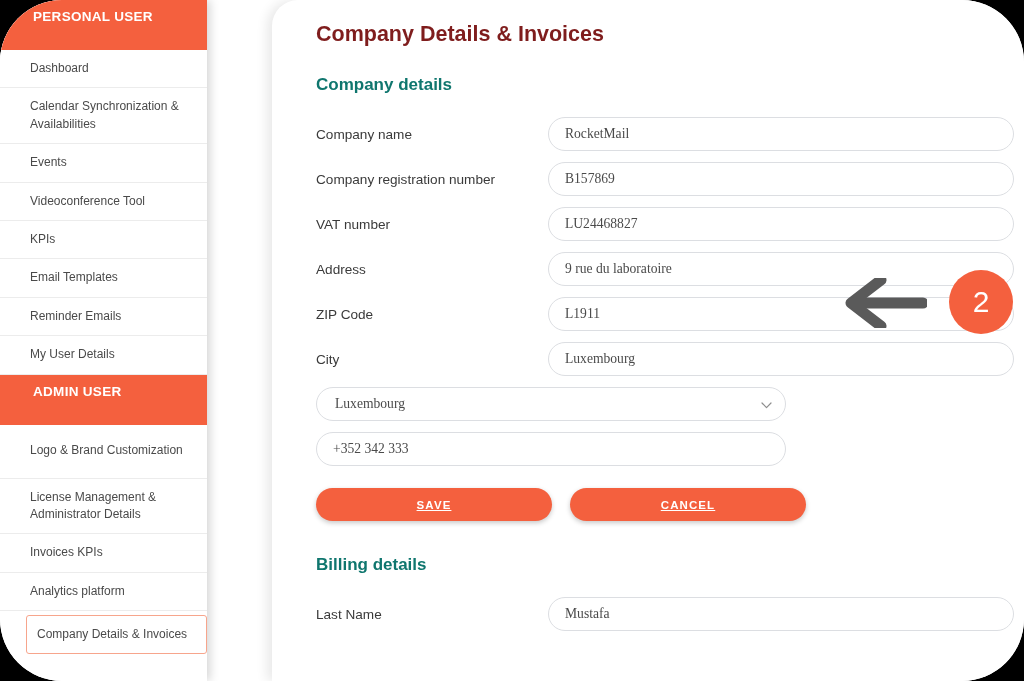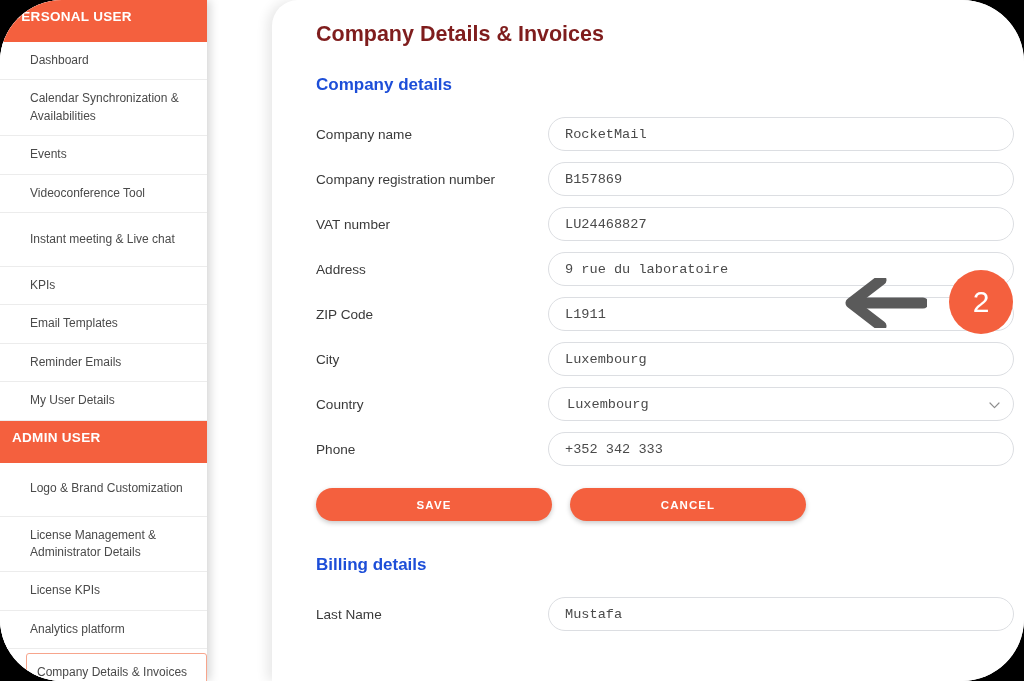--- a/index.html
+++ b/index.html
@@ -35,23 +35,23 @@
     box-shadow: 3px 0 9px rgba(0,0,0,0.17);
     z-index: 5;
   }
 
   .sb-section {
     background: #F4603E;
     color: #ffffff;
     font-size: 13.5px;
     font-weight: bold;
     letter-spacing: 0.3px;
-    height: 42px;
+    height: 50px;
     line-height: 34px;
-    padding-left: 12px;
+    padding-left: 33px;
     box-sizing: border-box;
     white-space: nowrap;
   }
 
   .sb-item {
     background: #ffffff;
     color: #4a4a4a;
     font-size: 12px;
     padding: 10px 14px 10px 30px;
     box-sizing: border-box;
@@ -95,21 +95,21 @@
   }
 
   #page-title {
     color: #7f1d1d;
     font-size: 21.5px;
     font-weight: bold;
     margin: 0 0 28px 0;
   }
 
   .section-heading {
-    color: #1d4ed8;
+    color: #0f766e;
     font-size: 17px;
     font-weight: bold;
     margin: 0 0 22px 0;
   }
 
   .form-row {
     display: flex;
     align-items: center;
     margin-bottom: 11px;
   }
@@ -122,21 +122,21 @@
   }
 
   .form-control {
     flex: 1 1 auto;
     height: 34px;
     border: 1px solid #dcdee2;
     border-radius: 19px;
     background: #ffffff;
     color: #4a4a4a;
     font-size: 13.6px;
-    font-family: Liberation Mono, monospace;
+    font-family: Liberation Serif, serif;
     padding: 0 16px;
     box-sizing: border-box;
     outline: none;
     max-width: 470px;
   }
 
   .select-wrap {
     position: relative;
     flex: 1 1 auto;
     max-width: 470px;
@@ -173,20 +173,21 @@
     border: none;
     border-radius: 20px;
     height: 33px;
     width: 236px;
     font-size: 11.5px;
     font-weight: bold;
     letter-spacing: 1.1px;
     font-family: "Liberation Sans", sans-serif;
     cursor: pointer;
     box-shadow: 0 2px 5px rgba(0,0,0,0.22);
+    text-decoration: underline;
   }
 
   
   #annotation-arrow {
     position: absolute;
     left: 845px;
     top: 278px;
     width: 82px;
     height: 50px;
     z-index: 40;
@@ -220,37 +221,36 @@
     <div class="sb-section">PERSONAL USER</div>
 
     <div class="sb-item">Dashboard</div>
 
     <div class="sb-item two-line">Calendar Synchronization &amp; Availabilities</div>
 
     <div class="sb-item">Events</div>
 
     <div class="sb-item">Videoconference Tool</div>
 
-    <div class="sb-item two-line">Instant meeting &amp; Live chat</div>
 
     <div class="sb-item">KPIs</div>
 
     <div class="sb-item">Email Templates</div>
 
     <div class="sb-item">Reminder Emails</div>
 
     <div class="sb-item">My User Details</div>
 
     <div class="sb-section">ADMIN USER</div>
 
     <div class="sb-item two-line">Logo &amp; Brand Customization</div>
 
     <div class="sb-item two-line">License Management &amp; Administrator Details</div>
 
-    <div class="sb-item">License KPIs</div>
+    <div class="sb-item">Invoices KPIs</div>
 
     <div class="sb-item">Analytics platform</div>
 
     <div class="sb-item active-box">Company Details &amp; Invoices</div>
 
   </nav>
 
   <main id="content-panel">
     <div id="panel-inner">
 
@@ -282,33 +282,31 @@
         <div class="form-label">ZIP Code</div>
         <input class="form-control" value="L1911" style="">
       </div>
 
       <div class="form-row">
         <div class="form-label">City</div>
         <input class="form-control" value="Luxembourg" style="">
       </div>
 
       <div class="form-row">
-        <div class="form-label">Country</div>
         <div class="select-wrap">
           <input class="form-control" readonly="" value="Luxembourg" style="">
           <span class="chev">
             <svg width="11" height="7" viewBox="0 0 11 7">
               <path d="M1 1 L5.5 5.6 L10 1" fill="none" stroke="#8e8e8e" stroke-width="1.2" stroke-linecap="round" stroke-linejoin="round"></path>
             </svg>
           </span>
         </div>
       </div>
 
       <div class="form-row">
-        <div class="form-label">Phone</div>
         <input class="form-control" value="+352 342 333" style="">
       </div>
 
       <div class="btn-row">
         <button class="pill-btn">SAVE</button>
         <button class="pill-btn">CANCEL</button>
       </div>
 
       <h2 class="section-heading">Billing details</h2>
 

